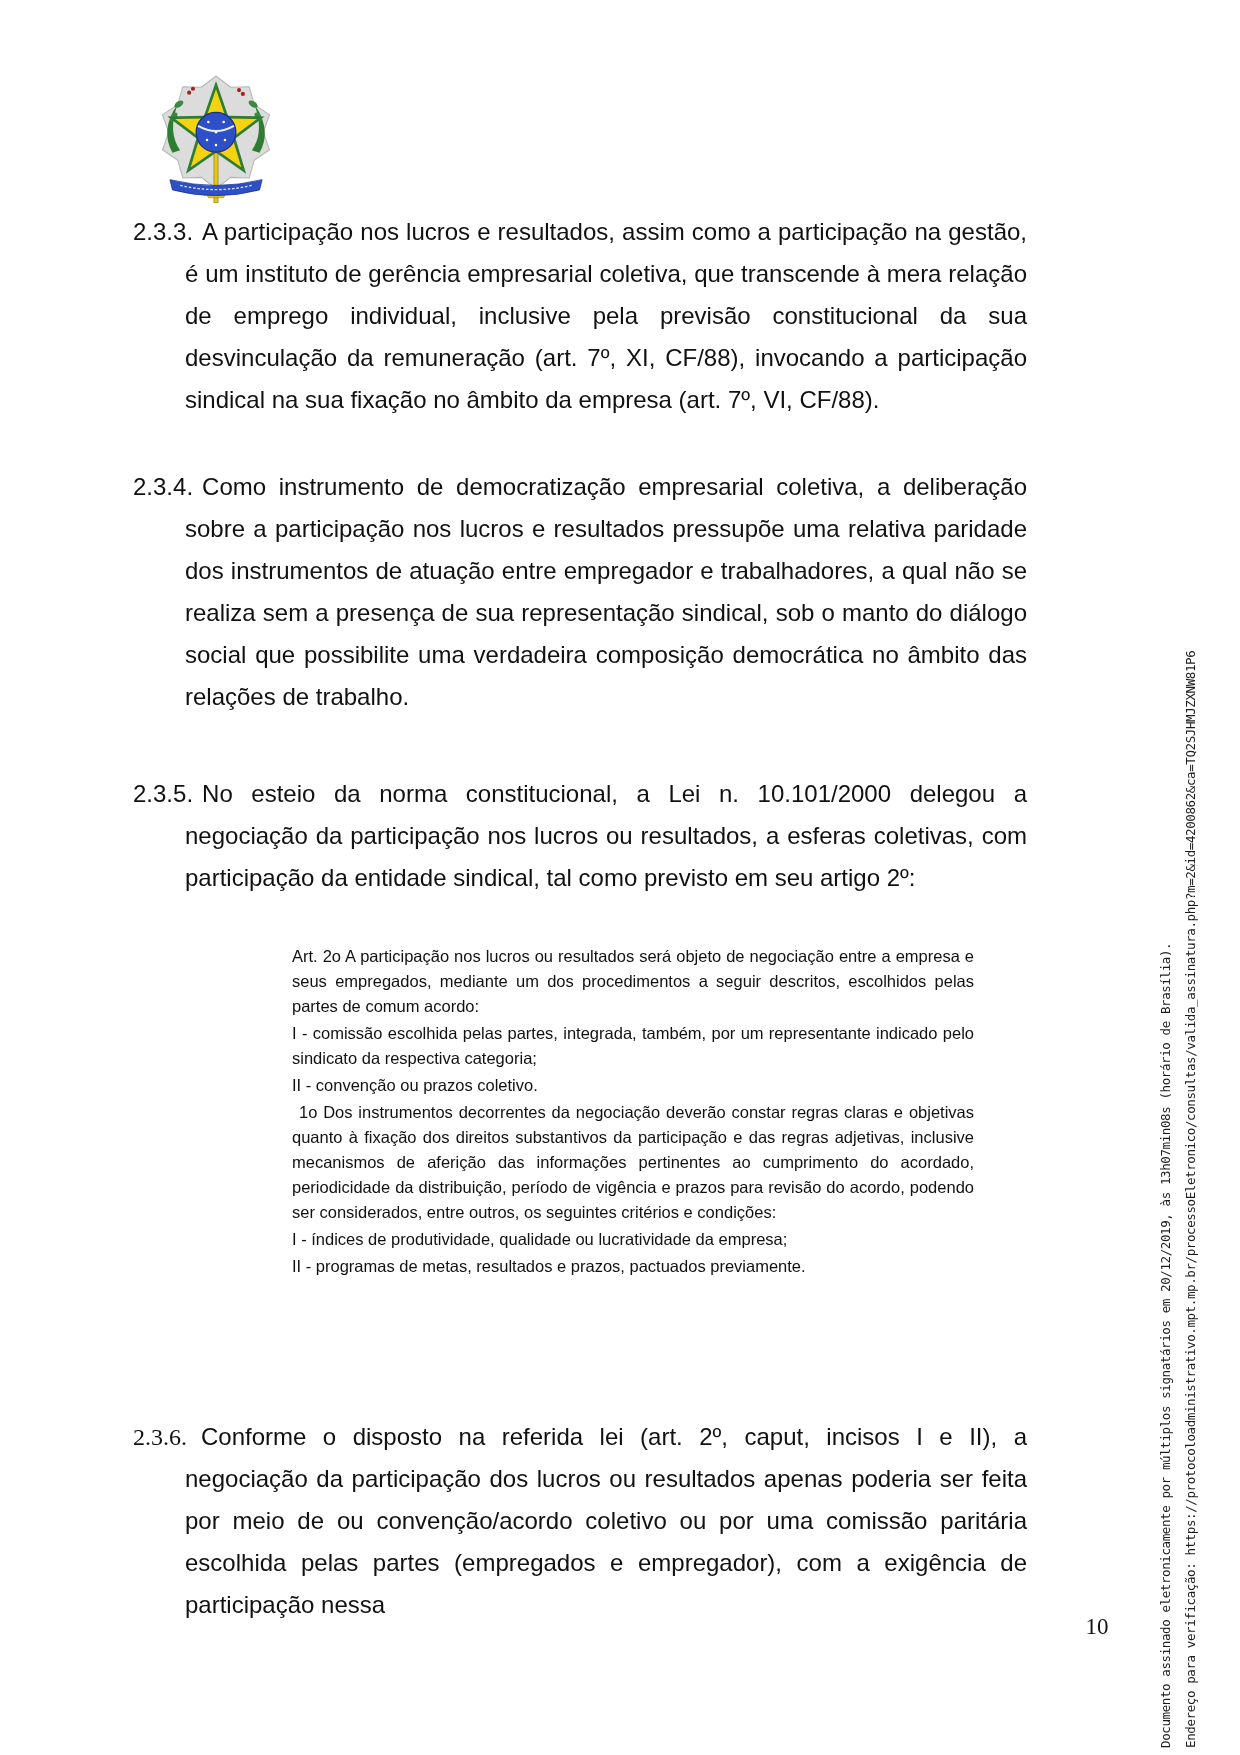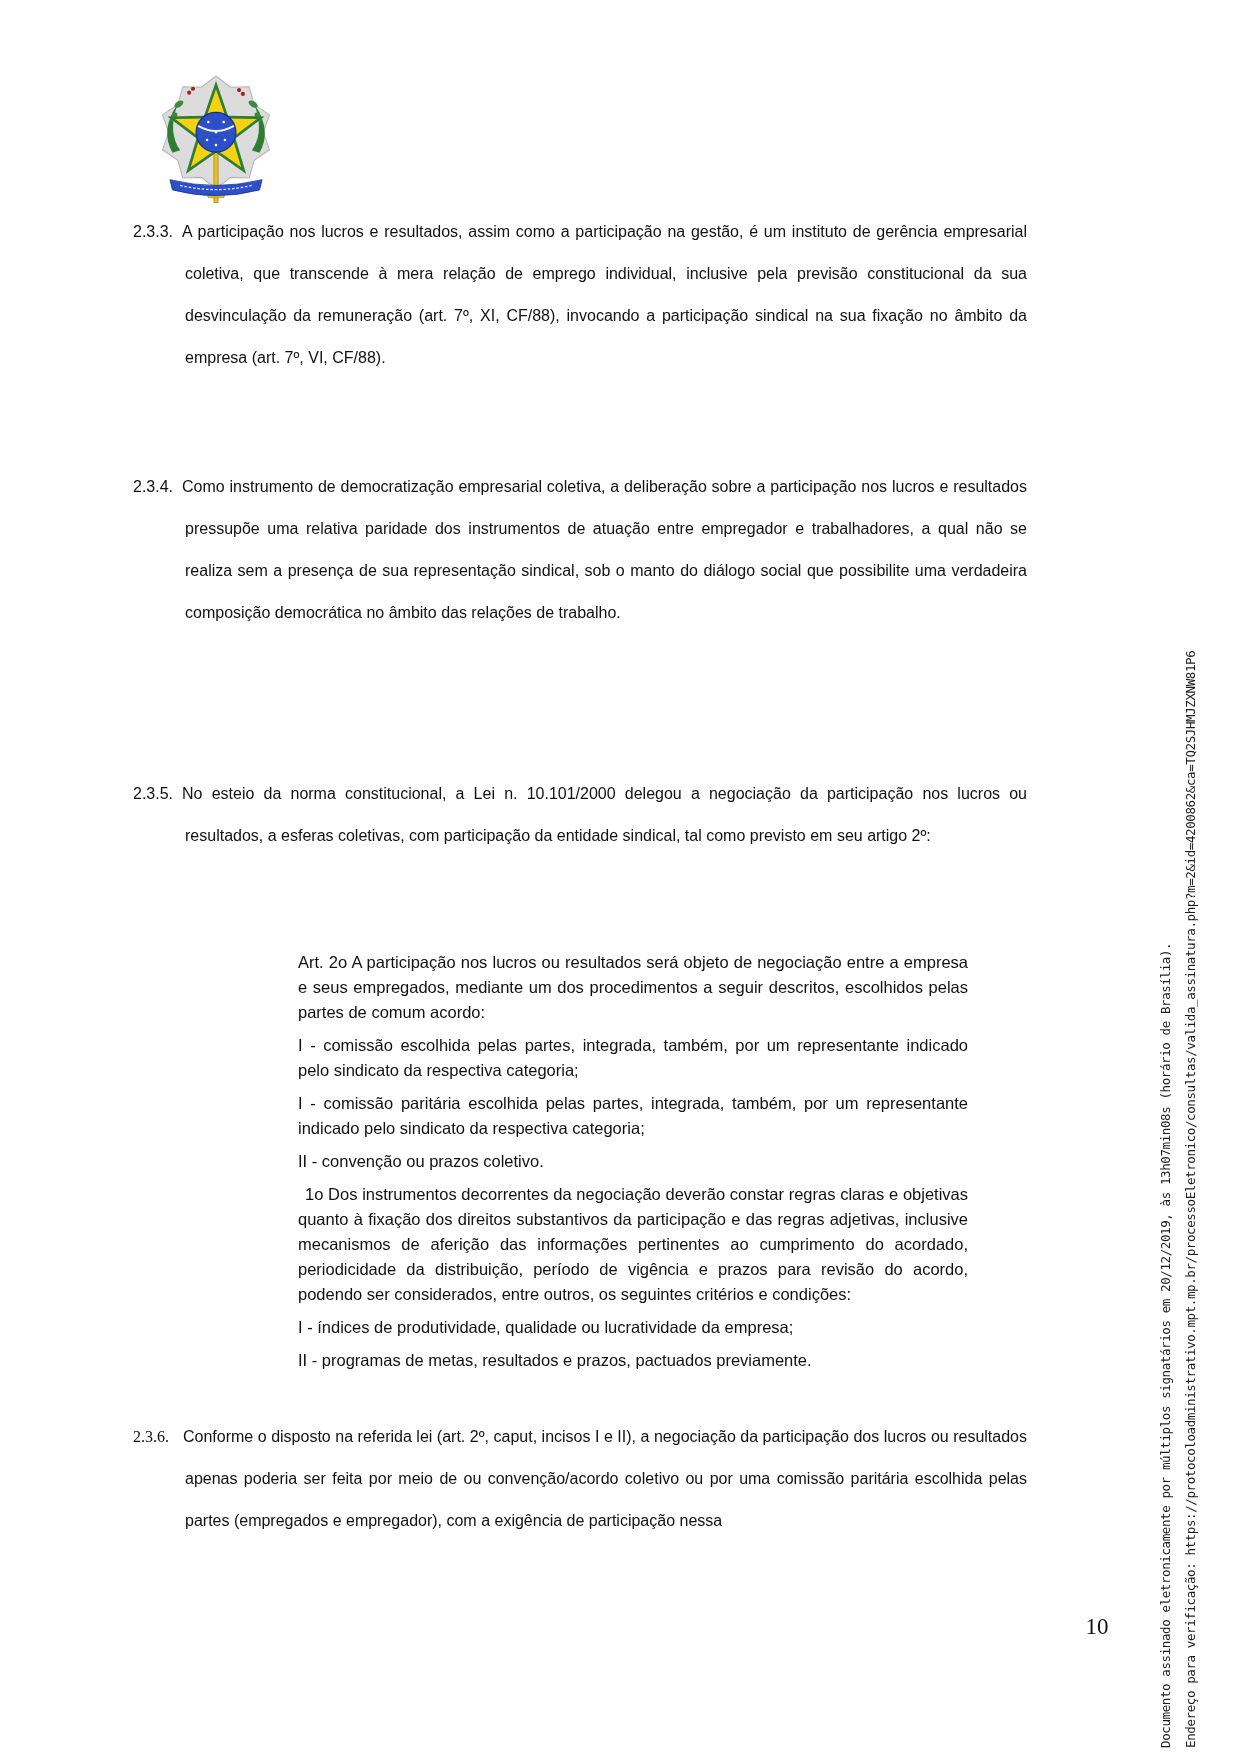--- a/index.html
+++ b/index.html
@@ -3,30 +3,30 @@
 <meta charset="utf-8">
 <style>
   html,body { margin:0; padding:0; background:#ffffff; }
   #page {
     position:relative; width:1240px; height:1755px; background:#ffffff;
     font-family:"Liberation Sans", sans-serif; color:#111; overflow:hidden;
   }
   .emblem { position:absolute; left:152px; top:72px; width:128px; height:136px; }
   .para {
     position:absolute; left:133px; width:842px;
-    font-size:16px; line-height:42px; text-align:justify;
+    font-size:24px; line-height:42px; text-align:justify;
     padding-left:52px; text-indent:-52px; margin:0;
   }
   .pnum { margin-right:9px; }
   .pnum-serif { font-family:"Liberation Serif", serif; margin-right:14px; }
   .quote {
     position:absolute; left:290px; top:942px; width:686px;
     font-size:16.5px; line-height:25px; text-align:justify;
   }
-  .qseg { margin:8px; }
+  .qseg { margin:2px; }
   .qseg-indent { text-indent:7px; }
   .italic { }
   .page-number {
     position:absolute; left:1058px; top:1598px; width:46px;
     font-family:"Liberation Serif", serif; font-size:23px; color:#111;
     text-align:center; margin:16px;
   }
   .vtext {
     position:absolute; white-space:nowrap;
     font-family:"DejaVu Sans Mono", monospace; font-size:12.5px;
@@ -84,21 +84,20 @@
     <span class="pnum">2.3.4.</span><span>Como instrumento de democratização empresarial coletiva, a deliberação sobre a participação nos lucros e resultados pressupõe uma relativa paridade dos instrumentos de atuação entre empregador e trabalhadores, a qual não se realiza sem a presença de sua representação sindical, sob o manto do diálogo social que possibilite uma verdadeira composição democrática no âmbito das relações de trabalho.</span>
   </p>
 
   <p class="para" style="top:773px;">
     <span class="pnum">2.3.5.</span><span>No esteio da norma constitucional, a Lei n. 10.101/2000 delegou a negociação da participação nos lucros ou resultados, a esferas coletivas, com participação da entidade sindical, tal como previsto em seu artigo 2º:</span>
   </p>
 
   <div class="quote">
     <p class="qseg">Art. 2o A participação nos lucros ou resultados será objeto de negociação entre a empresa e seus empregados, mediante um dos procedimentos a seguir descritos, escolhidos pelas partes de comum acordo:</p>
     <p class="qseg">I - comissão escolhida pelas partes, integrada, também, por um representante indicado pelo sindicato da respectiva categoria;</p>
-    <p class="qseg">I - comissão paritária escolhida pelas partes, integrada, também, por um representante indicado pelo sindicato da respectiva categoria;</p>
     <p class="qseg">II - convenção ou prazos coletivo.</p>
     <p class="qseg qseg-indent">1o Dos instrumentos decorrentes da negociação deverão constar regras claras e objetivas quanto à fixação dos direitos substantivos da participação e das regras adjetivas, inclusive mecanismos de aferição das informações pertinentes ao cumprimento do acordado, periodicidade da distribuição, período de vigência e prazos para revisão do acordo, podendo ser considerados, entre outros, os seguintes critérios e condições:</p>
     <p class="qseg">I - índices de produtividade, qualidade ou lucratividade da empresa;</p>
     <p class="qseg">II - programas de metas, resultados e prazos, pactuados previamente.</p>
   </div>
 
   <p class="para" style="top:1416px;">
     <span class="pnum pnum-serif">2.3.6.</span><span>Conforme o disposto na referida lei (art. 2º, </span><span class="italic">caput</span><span>, incisos I e II), a negociação da participação dos lucros ou resultados apenas poderia ser feita por meio de ou convenção/acordo coletivo ou por uma comissão paritária escolhida pelas partes (empregados e empregador), com a exigência de participação nessa</span>
   </p>
 

